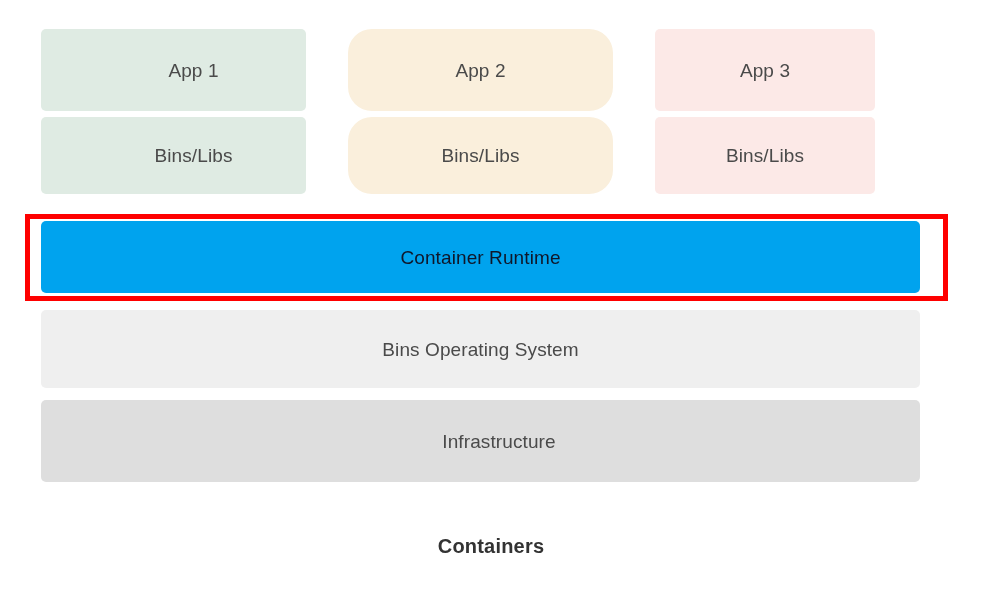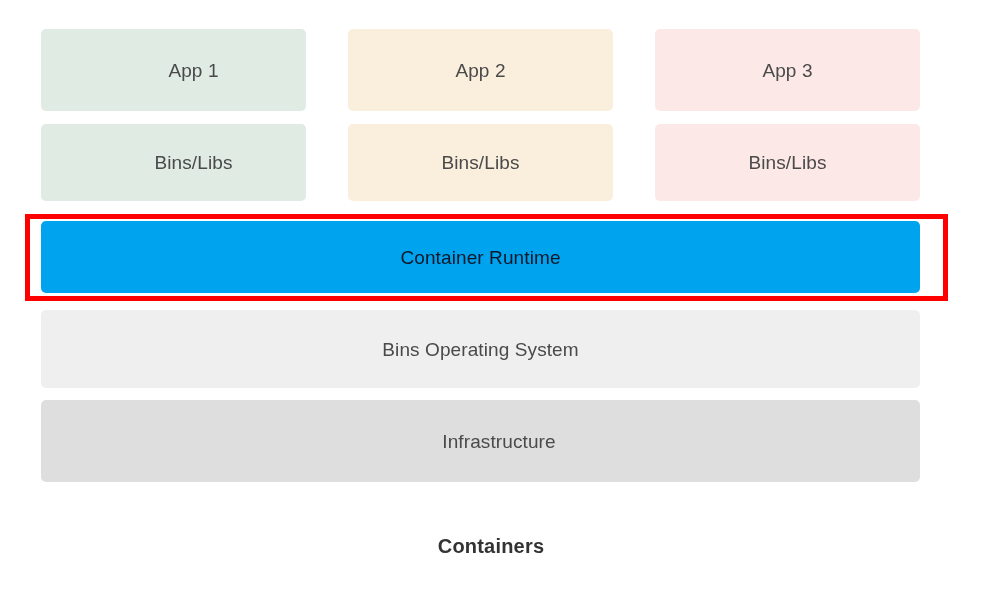--- a/index.html
+++ b/index.html
@@ -34,37 +34,37 @@
     font-size: 19px;
     color: #4a4a4a;
     letter-spacing: 0.1px;
     line-height: 1;
     white-space: nowrap;
   }
 
   
   .col-1 { left: 41px;  width: 265px; }
   .col-2 { left: 348px; width: 265px; }
-  .col-3 { left: 655px; width: 265px; }
+  .col-3 { left: 655px; width: 220px; }
 
   
   .row-app   { top: 29px;  height: 82px; }
-  .row-bins  { top: 124px; height: 77px; }
+  .row-bins  { top: 117px; height: 77px; }
 
   .full-row {
     left: 41px;
     width: 879px;
   }
   .row-runtime { top: 221px; height: 72px; }
   .row-host    { top: 310px; height: 78px; }
   .row-infra   { top: 400px; height: 82px; padding-left: 37px; }
 
   
   .tint-green  { background: #dfebe3; padding-left: 40px; }
-  .tint-cream  { background: #faefdc; }
+  .tint-cream  { background: #faefdc; border-radius: 24px; }
   .tint-pink   { background: #fce9e7; }
   .tint-blue   { background: #00a3ee; color: #0f172a; }
   .tint-gray-1 { background: #efefef; }
   .tint-gray-2 { background: #dedede; }
 
   
   #runtime-highlight {
     position: absolute;
     left: 25px;
     top: 214px;

